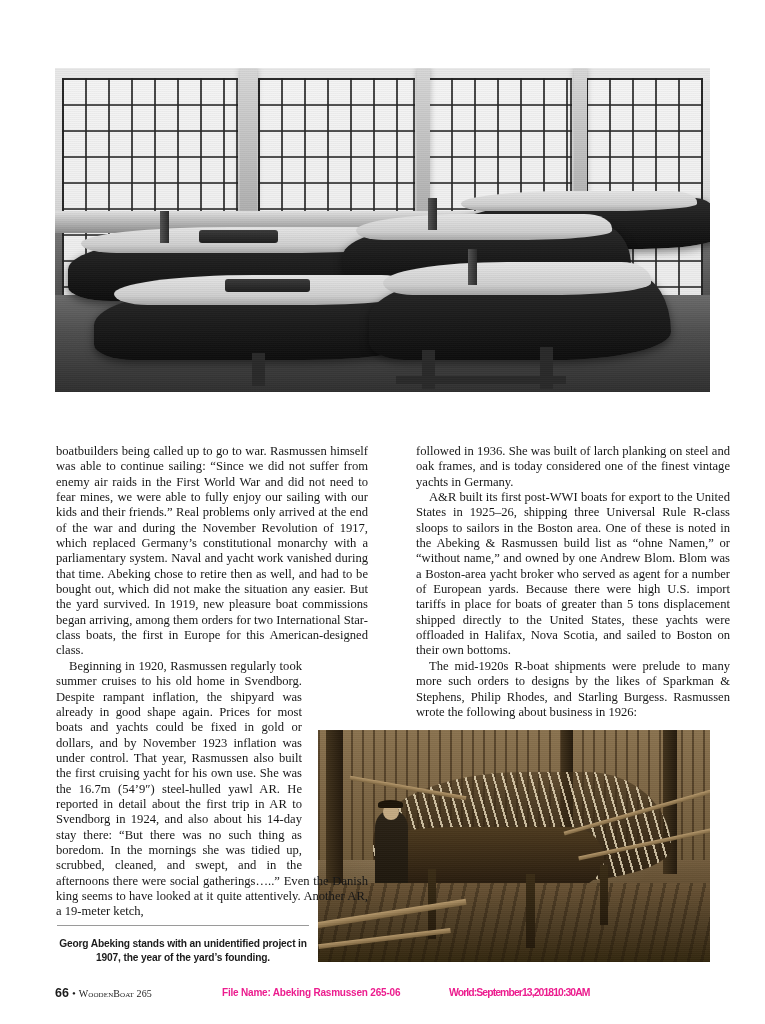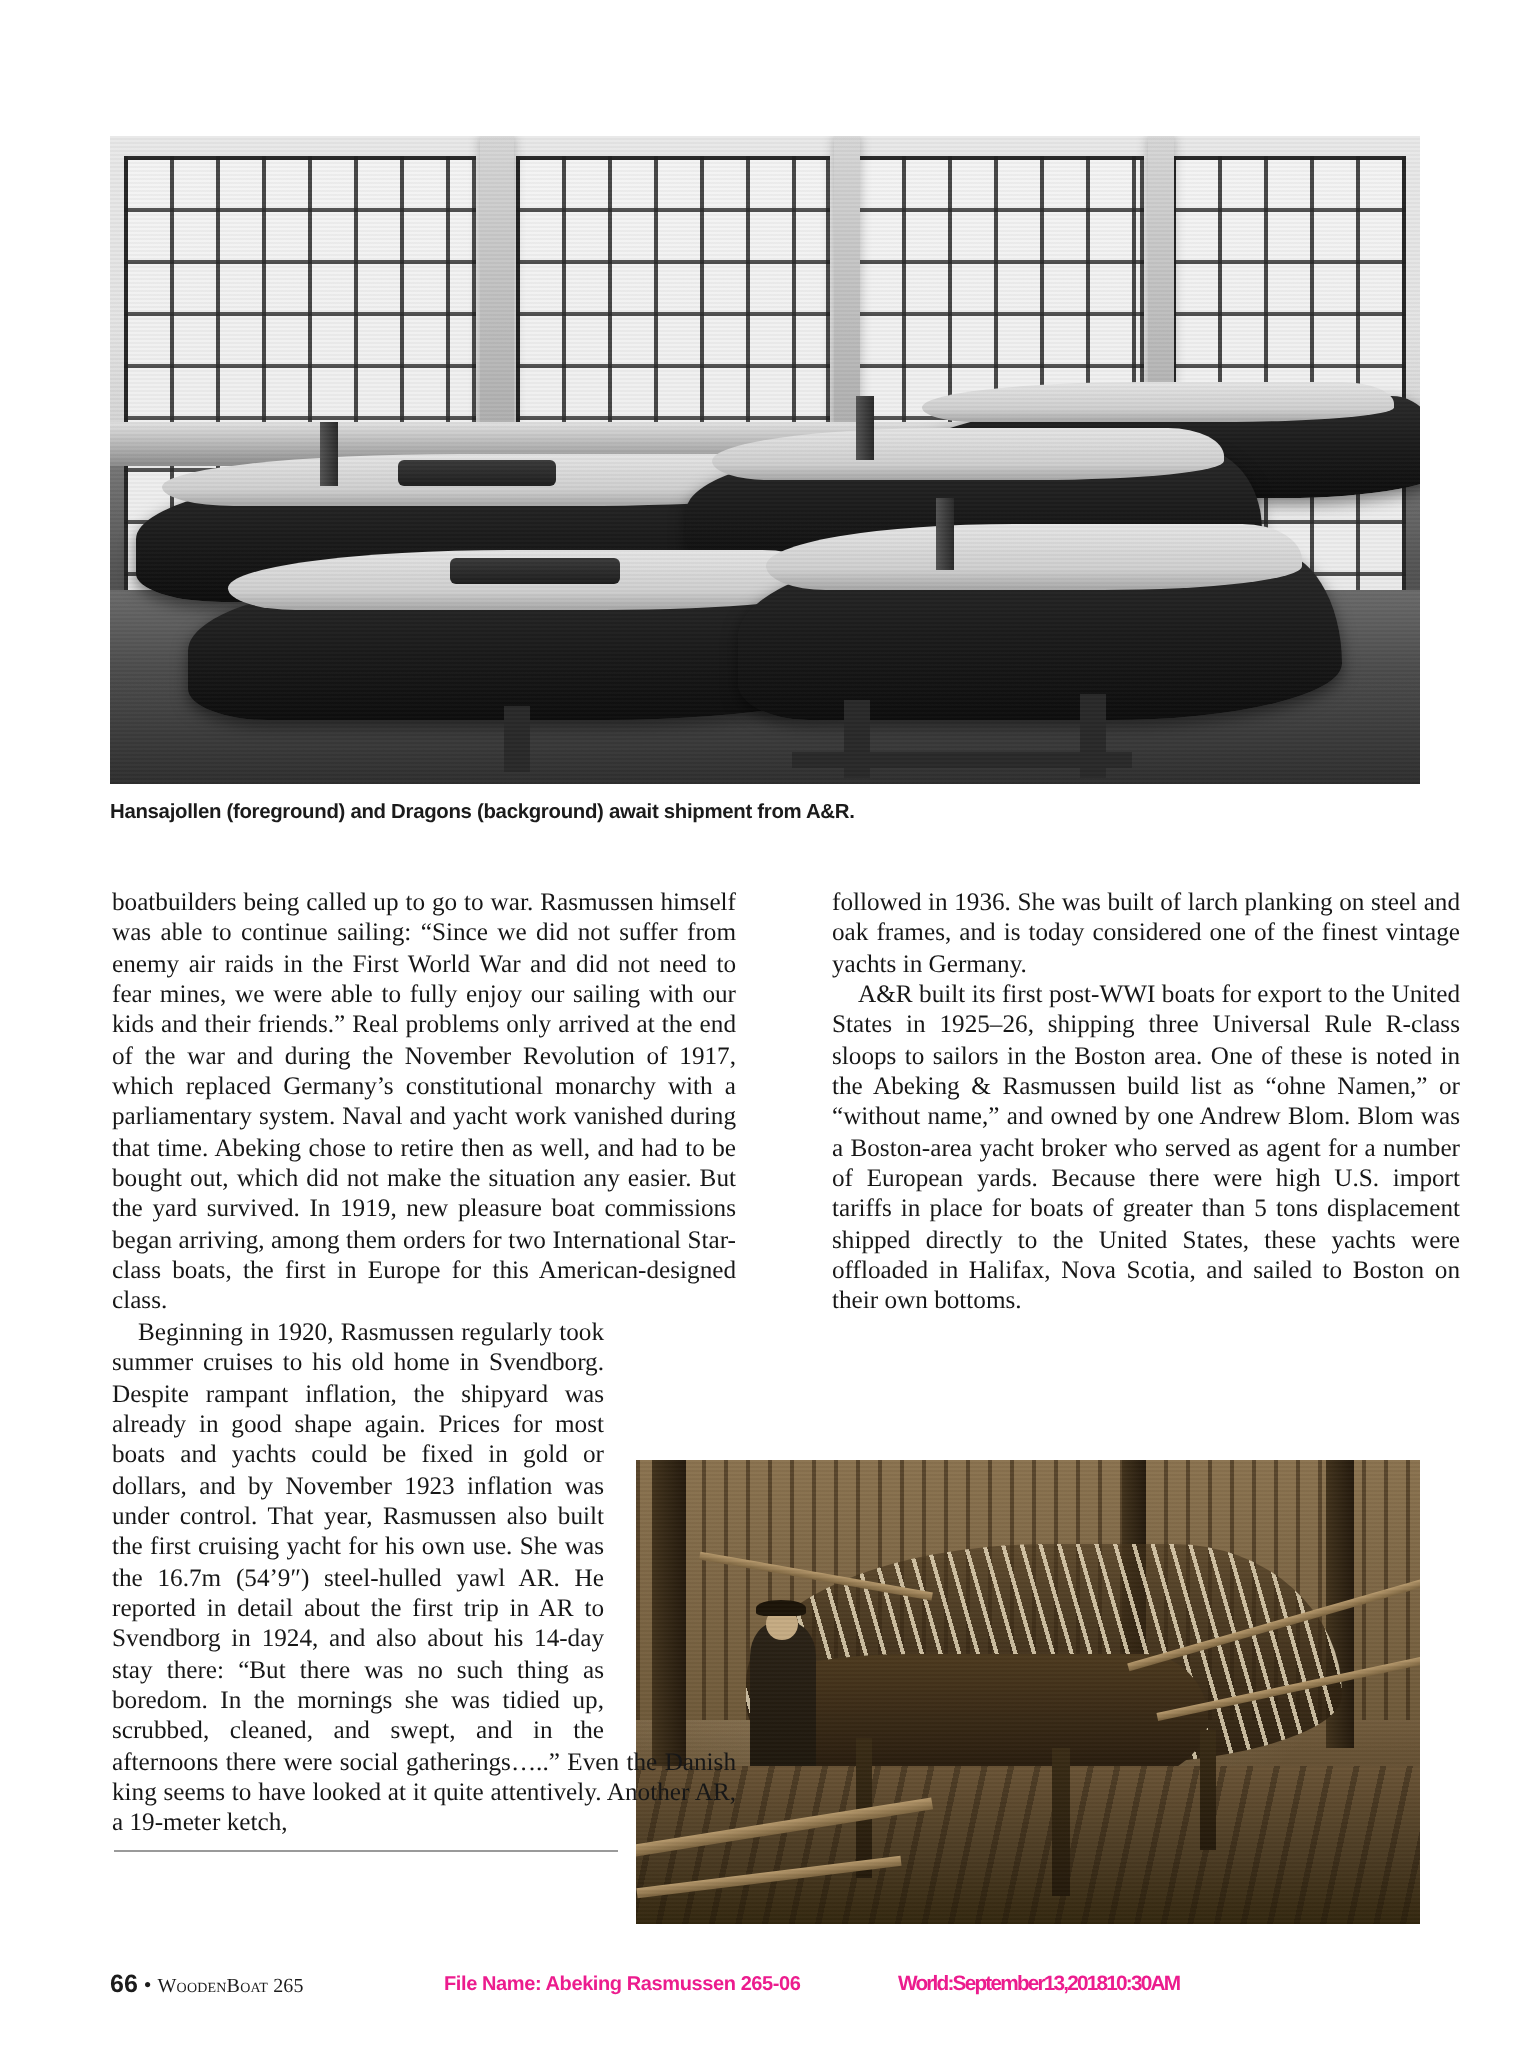--- a/index.html
+++ b/index.html
@@ -356,21 +356,20 @@
 
       <div class="cradle" style="left:30%; top:88%; width:2%;  height:10%;"></div>
       <div class="cradle" style="left:56%; top:87%; width:2%;  height:12%;"></div>
       <div class="cradle" style="left:74%; top:86%; width:2%;  height:13%;"></div>
       <div class="cradle" style="left:52%; top:95%; width:26%; height:2.5%;"></div>
 
       <div class="grain"></div>
     </div>
   </div>
 
-  <div class="caption-top">Hansajollen (foreground) and Dragons (background) await shipment from A&amp;R.</div>
 
   <div class="photo" id="photo-lower">
     <div class="sepia-scene">
       <div class="barn-wall"></div>
       <div class="barn-post" style="left:2%;  top:0;   width:4.5%; height:86%;"></div>
       <div class="barn-post" style="left:62%; top:0;   width:3%;   height:58%;"></div>
       <div class="barn-post" style="left:88%; top:0;   width:3.5%; height:62%;"></div>
 
       <div class="hull-frame"></div>
       <div class="hull-solid"></div>
@@ -389,29 +388,31 @@
       <div class="plank" style="left:0%;  top:89%; width:34%; height:2.2%; transform:rotate(-7deg);"></div>
       <div class="plank" style="left:62%; top:34%; width:42%; height:1.8%; transform:rotate(-16deg);"></div>
       <div class="plank" style="left:66%; top:48%; width:38%; height:1.6%; transform:rotate(-12deg);"></div>
       <div class="plank" style="left:8%;  top:24%; width:30%; height:1.6%; transform:rotate(10deg);"></div>
 
       <div class="grain"></div>
     </div>
   </div>
 
   <div class="caption-rule"></div>
+  <div class="caption-lower">Georg Abeking stands with an unidentified project in 1907, the year of the yard’s founding.</div>
 
   <div class="col" id="col-left">
     <p>boatbuilders being called up to go to war. Rasmussen himself was able to continue sailing: “Since we did not suffer from enemy air raids in the First World War and did not need to fear mines, we were able to fully enjoy our sailing with our kids and their friends.” Real problems only arrived at the end of the war and during the November Revolution of 1917, which replaced Germany’s constitutional monarchy with a parliamentary system. Naval and yacht work vanished during that time. Abeking chose to retire then as well, and had to be bought out, which did not make the situation any easier. But the yard survived. In 1919, new pleasure boat commissions began arriving, among them orders for two International Star-class boats, the first in Europe for this American-designed class.</p>
     <p class="indent"><span class="photo-spacer"></span><span>Beginning in 1920, Rasmussen regularly took summer cruises to his old home in Svendborg. Despite rampant inflation, the shipyard was already in good shape again. Prices for most boats and yachts could be fixed in gold or dollars, and by November 1923 inflation was under control. That year, Rasmussen also built the first cruising yacht for his own use. She was the 16.7m (54’9″) steel-hulled yawl AR. He reported in detail about the first trip in AR to Svendborg in 1924, and also about his 14-day stay there: “But there was no such thing as boredom. In the mornings she was tidied up, scrubbed, cleaned, and swept, and in the afternoons there were social gatherings…..” Even the Danish king seems to have looked at it quite attentively. Another AR, a 19-meter ketch,</span></p>
   </div>
 
   <div class="col" id="col-right">
     <p>followed in 1936. She was built of larch planking on steel and oak frames, and is today considered one of the finest vintage yachts in Germany.</p>
     <p class="indent">A&amp;R built its first post-WWI boats for export to the United States in 1925–26, shipping three Universal Rule R-class sloops to sailors in the Boston area. One of these is noted in the Abeking &amp; Rasmussen build list as “ohne Namen,” or “without name,” and owned by one Andrew Blom. Blom was a Boston-area yacht broker who served as agent for a number of European yards. Because there were high U.S. import tariffs in place for boats of greater than 5 tons displacement shipped directly to the United States, these yachts were offloaded in Halifax, Nova Scotia, and sailed to Boston on their own bottoms.</p>
+    <p class="indent">The mid-1920s R-boat shipments were prelude to many more such orders to designs by the likes of Sparkman &amp; Stephens, Philip Rhodes, and Starling Burgess. Rasmussen wrote the following about business in 1926:</p>
   </div>
 
   <div class="footer-left">
     <span class="pgnum">66</span><span class="dot">•</span><span class="mag">WoodenBoat 265</span>
   </div>
 
   <div class="footer-filename" style="color: rgb(236, 28, 142);">File Name: Abeking Rasmussen 265-06</div>
 
   <div class="footer-output" style="color: rgb(236, 28, 142);">World:September13,201810:30AM</div>
 

